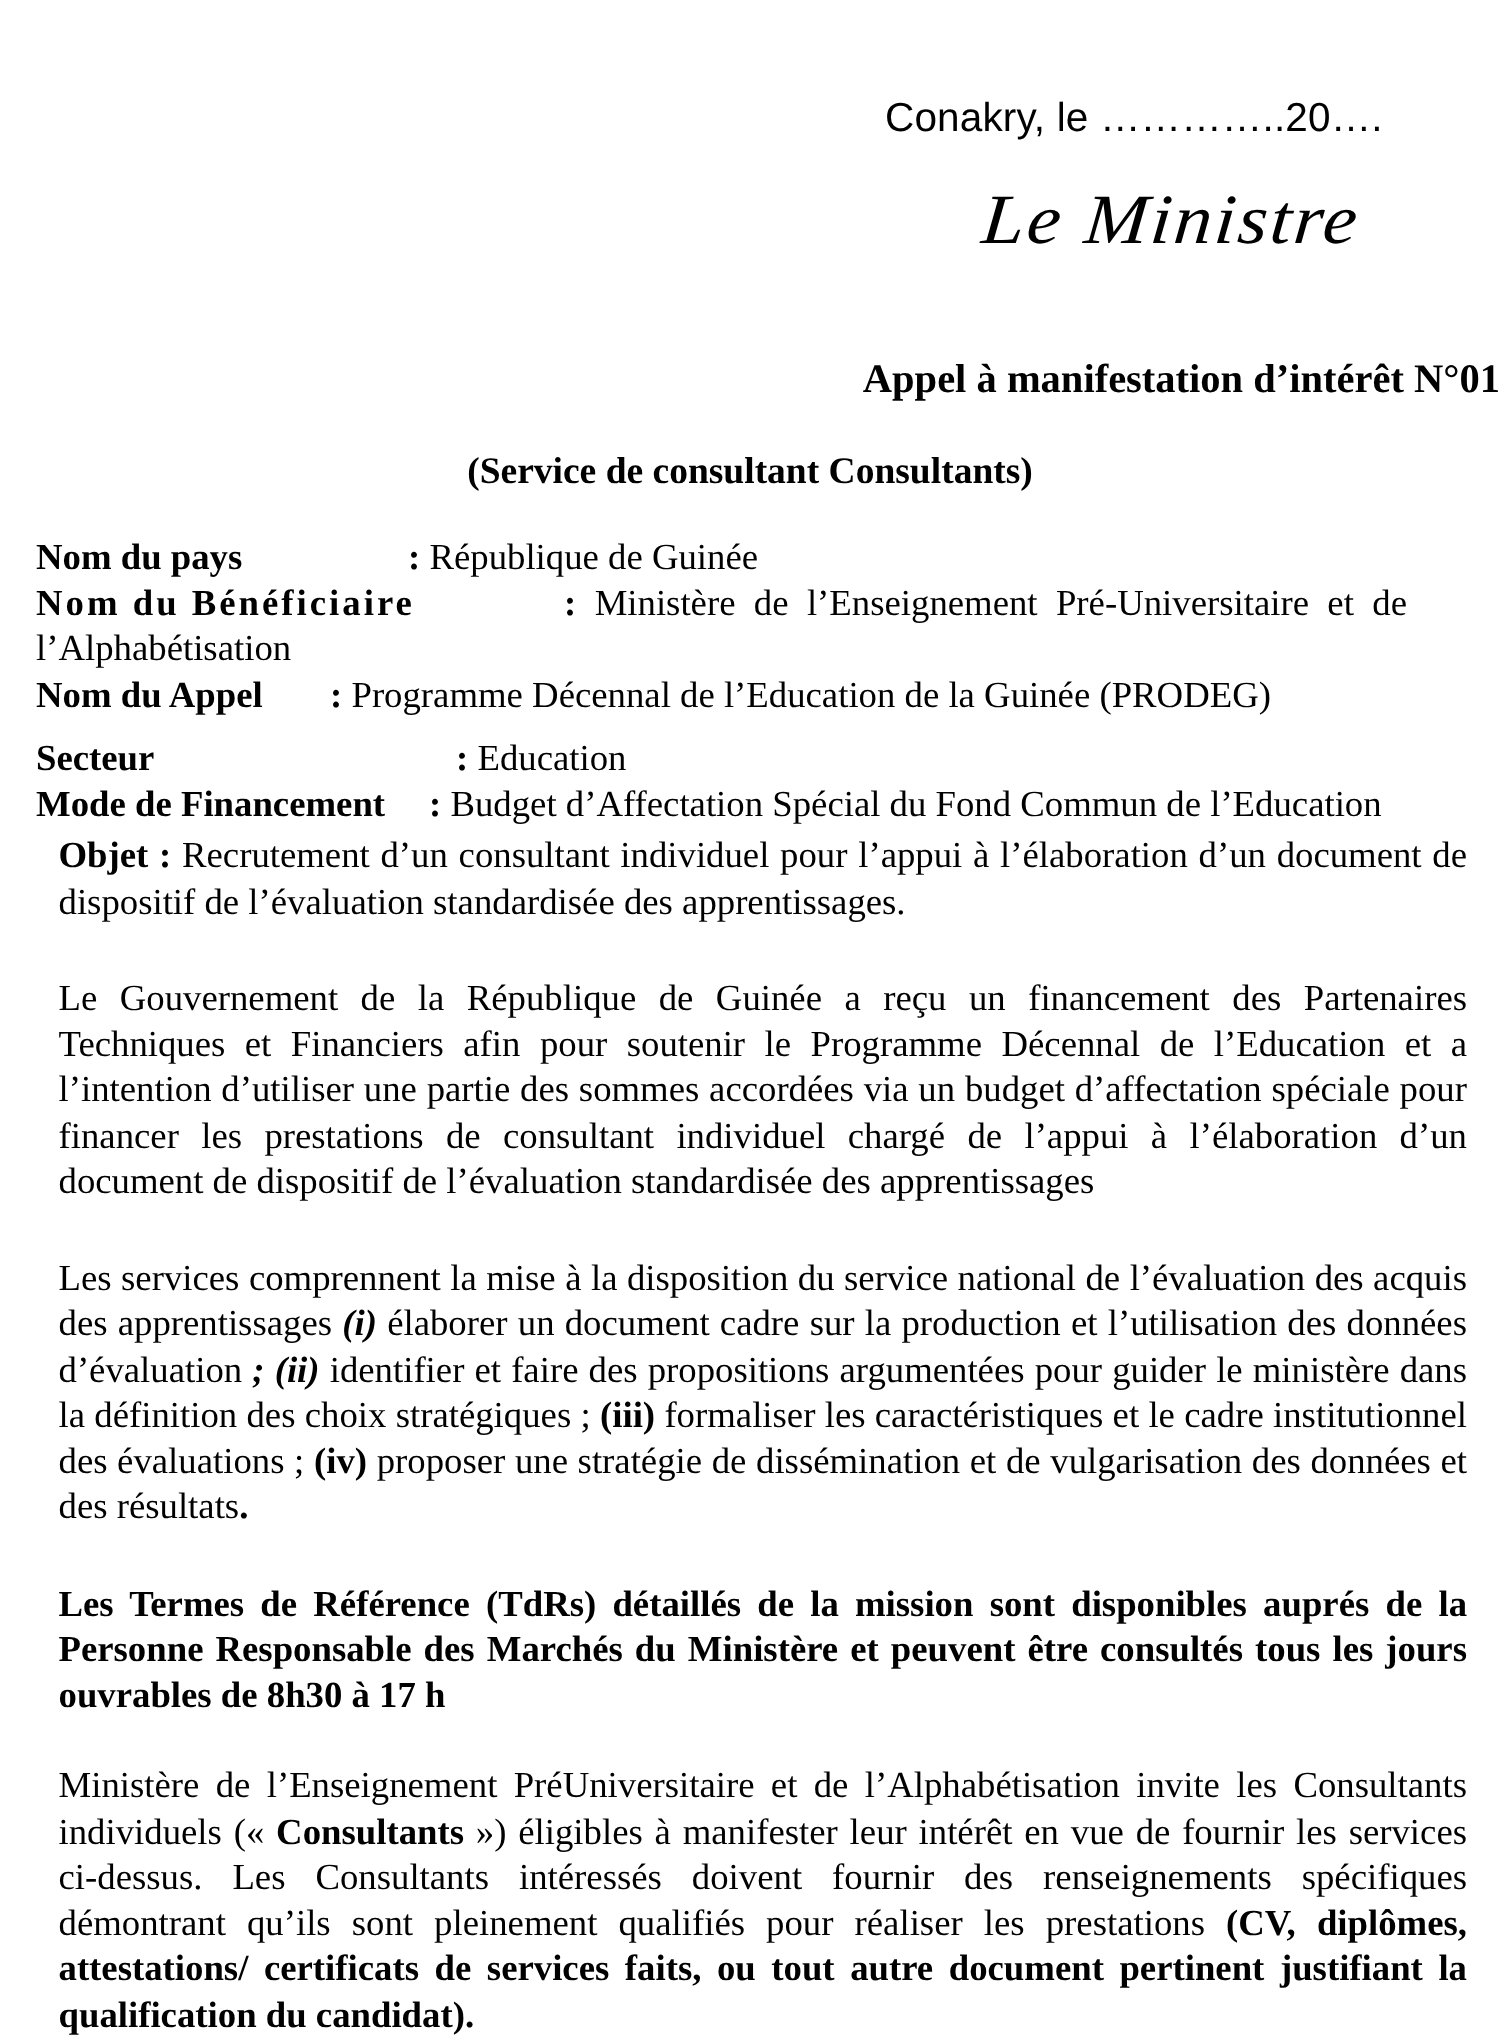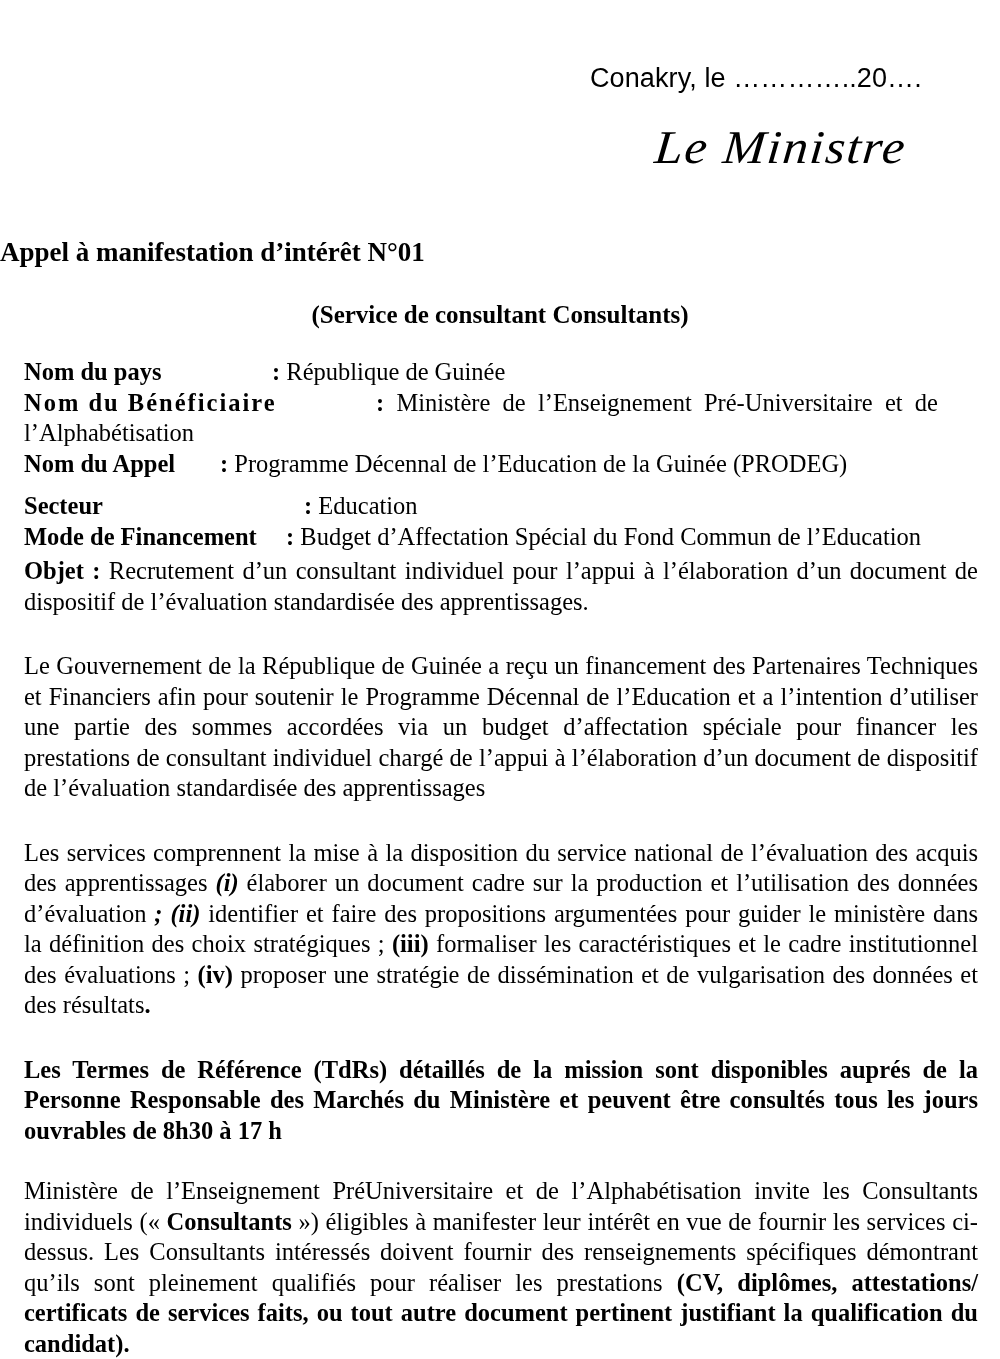--- a/index.html
+++ b/index.html
@@ -64,21 +64,21 @@
     transform: scaleX(1.08) skewX(-5deg);
     transform-origin: left center;
   }
 
   
   .doc-title {
     position: absolute;
     left: 0;
     top: 235px;
     width: 1000px;
-    text-align: left;
+    text-align: right;
     font-weight: bold;
     font-size: 27px;
     line-height: 34px;
   }
   .doc-subtitle {
     position: absolute;
     left: 0;
     top: 298px;
     width: 1000px;
     text-align: center;
@@ -118,21 +118,21 @@
   }
 
   
   .body-area {
     position: absolute;
     left: 24px;
     top: 556px;
     width: 954px;
   }
   p.para {
-    margin: 0 0 26px 0;
+    margin: 0 0 26px 15px;
     font-size: 24.5px;
     line-height: 30.5px;
     text-align: justify;
     text-justify: inter-word;
     hyphens: none;
   }
   p.para.gap-lg { margin-bottom: 34px; }
   p.para.bold-block {
     font-weight: bold;
     margin-bottom: 30px;

